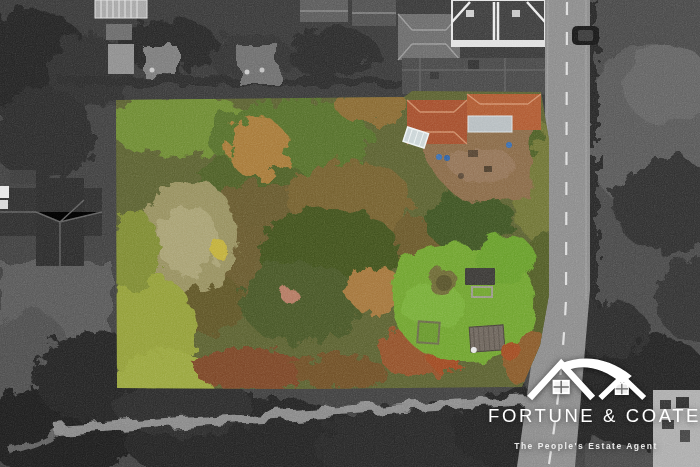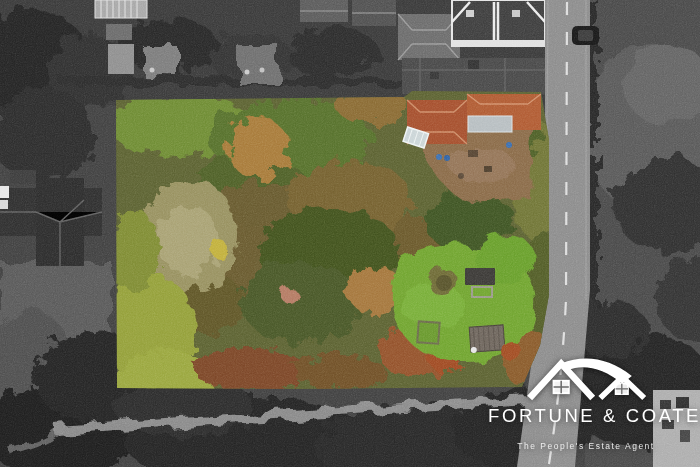--- a/index.html
+++ b/index.html
@@ -14,21 +14,21 @@
     text-align:center;color:#fff;
     filter:drop-shadow(0 1px 3px rgba(0,0,0,.55));
     user-select:none;
   }
   .logo-icon{width:126px;height:50px;margin:0 auto;display:block;}
   .logo-name{
     margin-top:4px;font-size:18.5px;font-weight:400;letter-spacing:2.6px;
     white-space:nowrap;color:#ffffff;
   }
   .logo-tagline{
-    margin-top:14px;font-size:8.5px;font-weight:400;letter-spacing:1.5px;
+    margin-top:14px;font-size:8.5px;font-weight:700;letter-spacing:1.5px;
     white-space:nowrap;color:#f2f2f2;opacity:.95;
   }
 </style>
 </head>
 <body>
 
 <div class="stage">
 
 <svg class="scene" viewBox="0 0 700 467" xmlns="http://www.w3.org/2000/svg">
   <defs>

